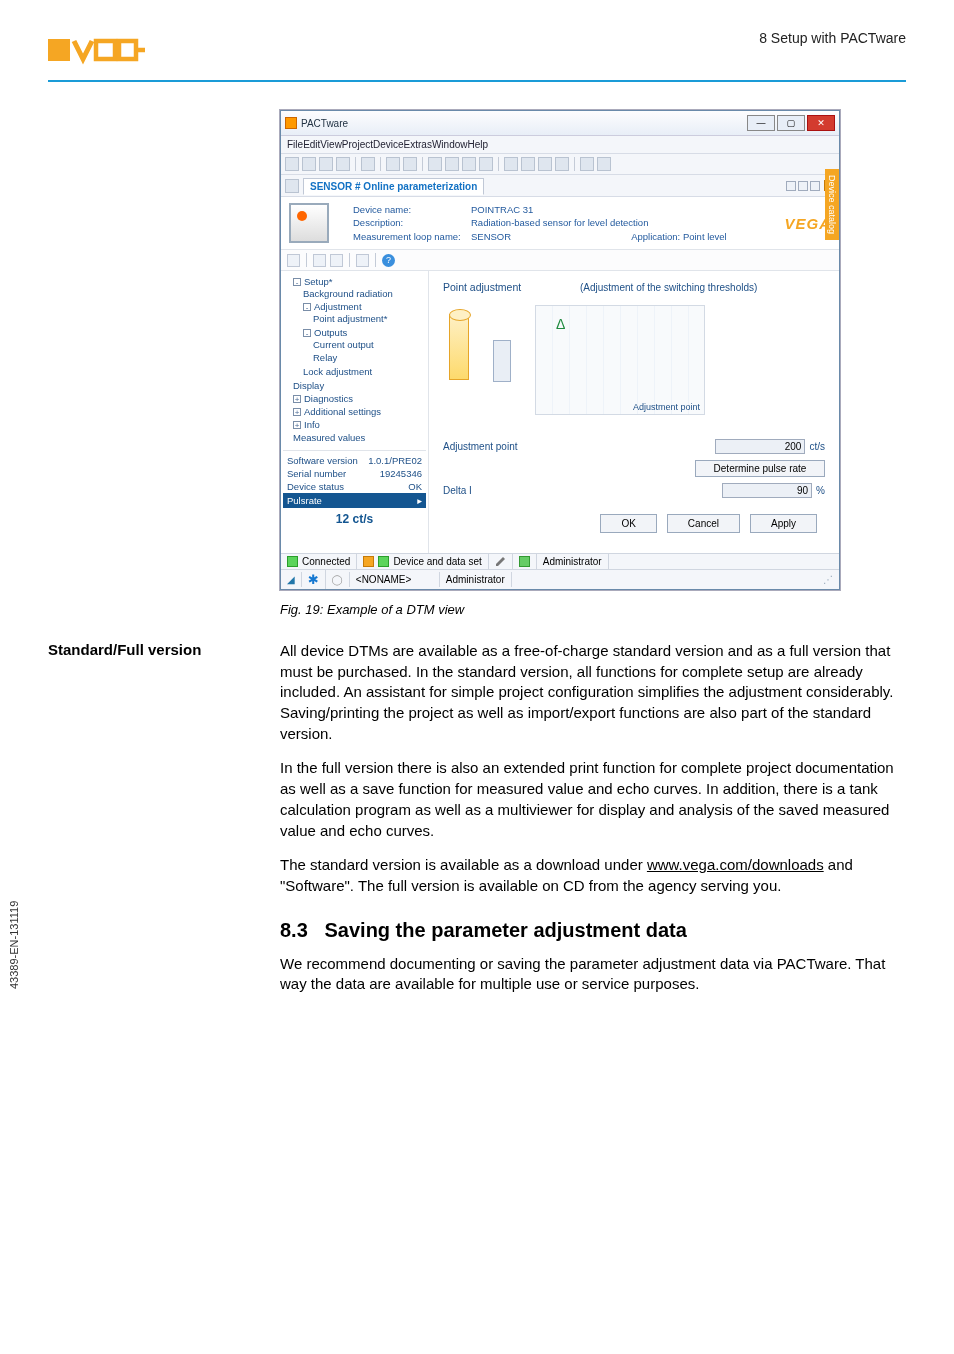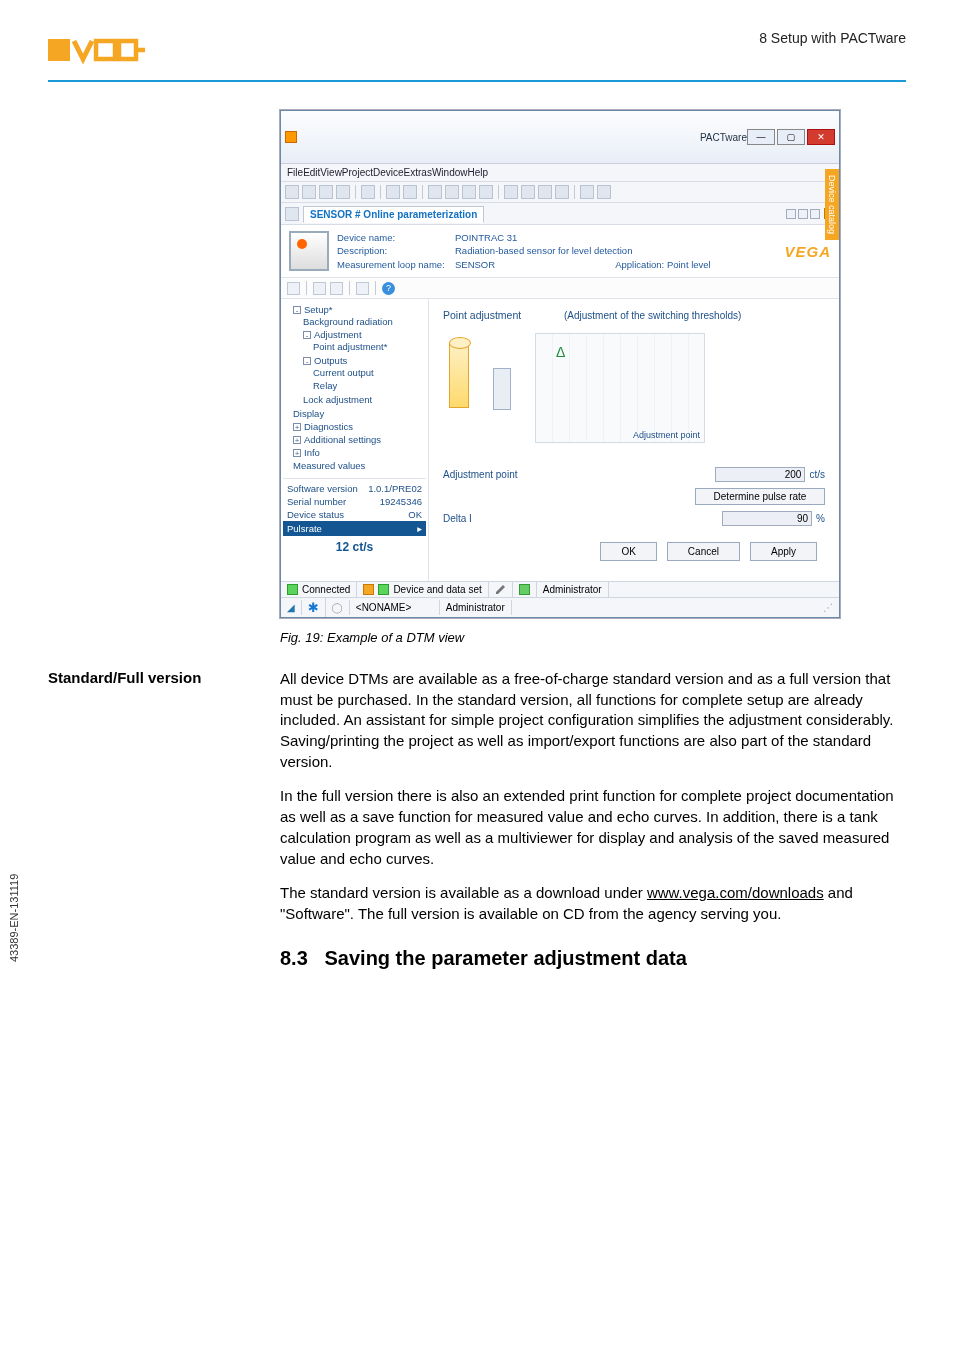--- a/index.html
+++ b/index.html
@@ -10,42 +10,42 @@
   .logo svg { width: 100px; height: 40px; }
   .chapter-title { font-size: 14px; color: #222; }
   .header-underline { border-bottom: 2px solid #1a9bd7; margin-top: 6px; margin-bottom: 28px; }
 
   .content-cols { display: flex; gap: 24px; }
   .left-col { width: 208px; flex-shrink: 0; font-weight: bold; font-size: 15px; color: #000; }
   .right-col { flex: 1; }
 
   .screenshot-wrap { margin-left: 0; margin-bottom: 12px; }
   .window { width: 560px; border: 1px solid #6a8aaa; background: #fff; font-size: 10px; font-family: "Segoe UI", Tahoma, sans-serif; box-shadow: 0 0 0 1px #aab; }
-  .titlebar { display: flex; align-items: center; background: linear-gradient(#fdfdfe,#e8eef7); padding: 18px 4px; border-bottom: 1px solid #ccd; text-align: right; }
+  .titlebar { display: flex; align-items: center; background: linear-gradient(#fdfdfe,#e8eef7); padding: 4px 4px; border-bottom: 1px solid #ccd; }
   .tb-icon { width: 12px; height: 12px; background: #f90; border: 1px solid #c60; margin-right: 4px; }
   .tb-title { color: #234; flex: 1; }
   .tb-btns { display: flex; gap: 2px; }
   .tb-btn { width: 28px; height: 16px; border: 1px solid #888; display: flex; align-items: center; justify-content: center; font-size: 9px; }
   .tb-close { background: #d33b2f; color:#fff; border-color:#a11; }
   .tb-minmax { background: #e8eef7; }
 
   .menubar { display: flex; gap: 0; padding: 3px 6px; background: #f4f6fa; border-bottom: 1px solid #d7dce6; }
   .menu-item { color: #223; }
 
   .toolbar { display: flex; align-items: center; gap: 3px; padding: 3px 4px; background: #f4f6fa; border-bottom: 1px solid #d7dce6; }
   .tool-ic { width: 14px; height: 14px; background: #dfe6ef; border:1px solid #b9c3d1; }
   .tool-sep { width: 1px; height: 14px; background: #c4cbd7; margin: 0 2px; }
 
   .tabstrip { display:flex; align-items:center; background:#f4f6fa; border-bottom:1px solid #d7dce6; padding: 2px 4px; }
   .tab-active { background:#fff; border:1px solid #c0c8d6; border-bottom:1px solid #fff; padding:2px 6px; color:#1372c4; font-weight:bold; position:relative; top:1px; }
   .tab-close-grp { margin-left:auto; display:flex; gap:2px; align-items:center; }
   .tiny-box { width:10px; height:10px; border:1px solid #a0abbd; background:#eef2f8; }
   .pin-icon { width:11px; height:11px; background:#f6a624; border:1px solid #c57a08; margin-left:2px; }
 
-  .device-strip { display:flex; align-items:center; padding:6px 8px; gap:8px; background:#fff; border-bottom:1px solid #e0e4ea; }
+  .device-strip { display:flex; align-items:center; padding:6px 8px; gap:24px; background:#fff; border-bottom:1px solid #e0e4ea; }
   .dev-img { width:40px; height:40px; border:2px solid #9ab; background:linear-gradient(#fff,#ddd); position:relative; }
   .dev-img::after{content:""; position:absolute; top:6px; left:6px; width:10px; height:10px; border-radius:50%; background:#f60;}
   .dev-info { font-size:9.5px; line-height:1.4; color:#235a9e; }
   .dev-info .lbl{ display:inline-block; width:118px; color:#235a9e; }
   .vega-brand { margin-left:auto; font-size:15px; font-weight:900; font-style:italic; color:#f5a623; letter-spacing:1px; }
   .vcat { position:absolute; right:0; top:58px; writing-mode:vertical-rl; font-size:9px; padding:6px 2px; background:#f5a623; color:#fff; }
 
   .iconbar { display:flex; gap:4px; padding:3px 6px; border-bottom:1px solid #e0e4ea; background:#fcfcfd; align-items:center; }
   .ic2{width:13px;height:13px;background:#eef2f8;border:1px solid #c0c8d6;}
   .ic-help{width:13px;height:13px;background:#3a8fdd;border-radius:50%;color:#fff;text-align:center;font-size:9px;line-height:13px;}
@@ -251,21 +251,21 @@
               <div class="pulsrate-box">
                   <span>Pulsrate</span>
                   <span>▸</span>
                 </div>
               <div class="pulsrate-val">12 ct/s</div>
             </div>
           </div>
 
           <div class="rpane">
             <div><span class="rpane-title">Point adjustment</span>
-                 <span style="margin-left:40px;color:#205188;">(Adjustment of the switching thresholds)</span></div>
+                 <span style="margin-left:56px;color:#205188;">(Adjustment of the switching thresholds)</span></div>
             <div class="rp-row">
               <div class="sensor-sketch">
                 <div class="cylinder"></div>
                   <div class="detector"></div>
               </div>
               <div class="chart-box">
                 <div class="delta-path">Δ</div>
                 <div class="axis-label">Adjustment point</div>
               </div>
             </div>
@@ -346,19 +346,20 @@
     <div class="left-col">Standard/Full version</div>
     <div class="right-col">
       <p class="body-text">All device DTMs are available as a free-of-charge standard version and as a full version that must be purchased. In the standard version, all functions for complete setup are already included. An assistant for simple project configuration simplifies the adjustment considerably. Saving/printing the project as well as import/export functions are also part of the standard version.</p>
       <p class="body-text">In the full version there is also an extended print function for complete project documentation as well as a save function for measured value and echo curves. In addition, there is a tank calculation program as well as a multiviewer for display and analysis of the saved measured value and echo curves.</p>
       <p class="body-text">
         <span>The standard version is available as a download under </span><a href="#">www.vega.com/downloads</a><span> and "Software". The full version is available on CD from the agency serving you.</span>
       </p>
       <h2 class="section-heading">
         <span>8.3</span>&nbsp;&nbsp;&nbsp;<span>Saving the parameter adjustment data</span>
       </h2>
+      <p class="body-text">We recommend documenting or saving the parameter adjustment data via PACTware. That way the data are available for multiple use or service purposes.</p>
     </div>
   </div>
 
   <div class="vertical-docid">43389-EN-131119</div>
 
 
 </div>
 
 </body></html>

